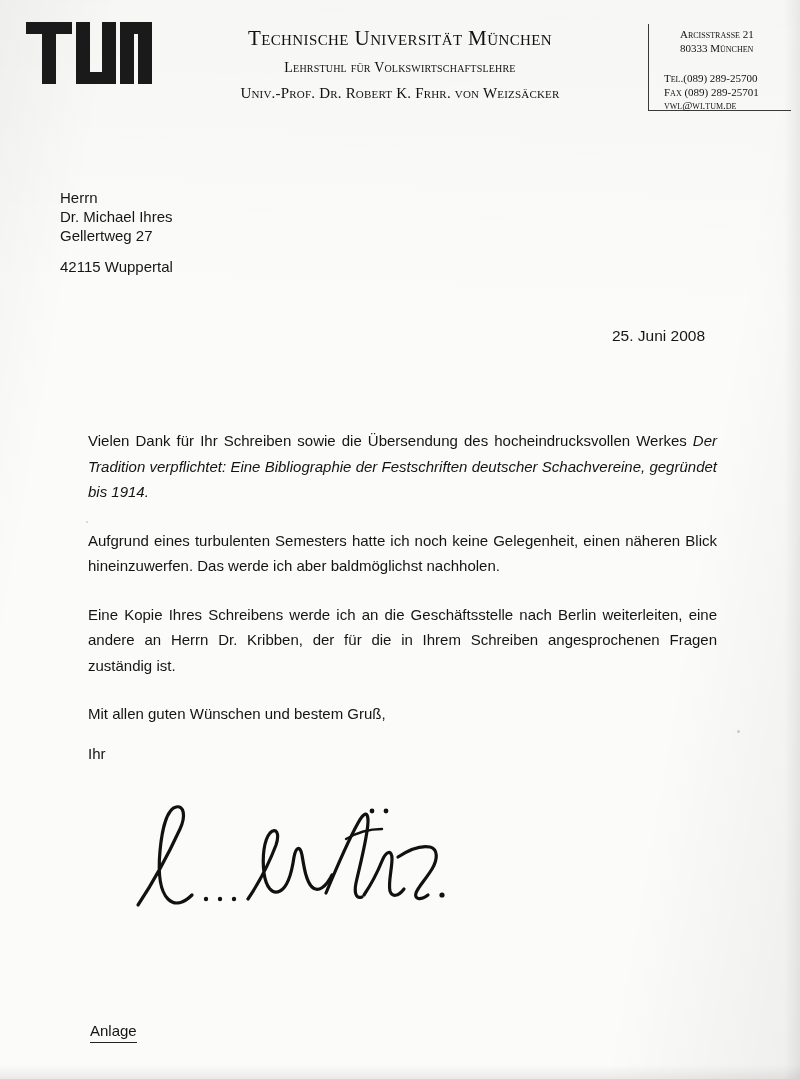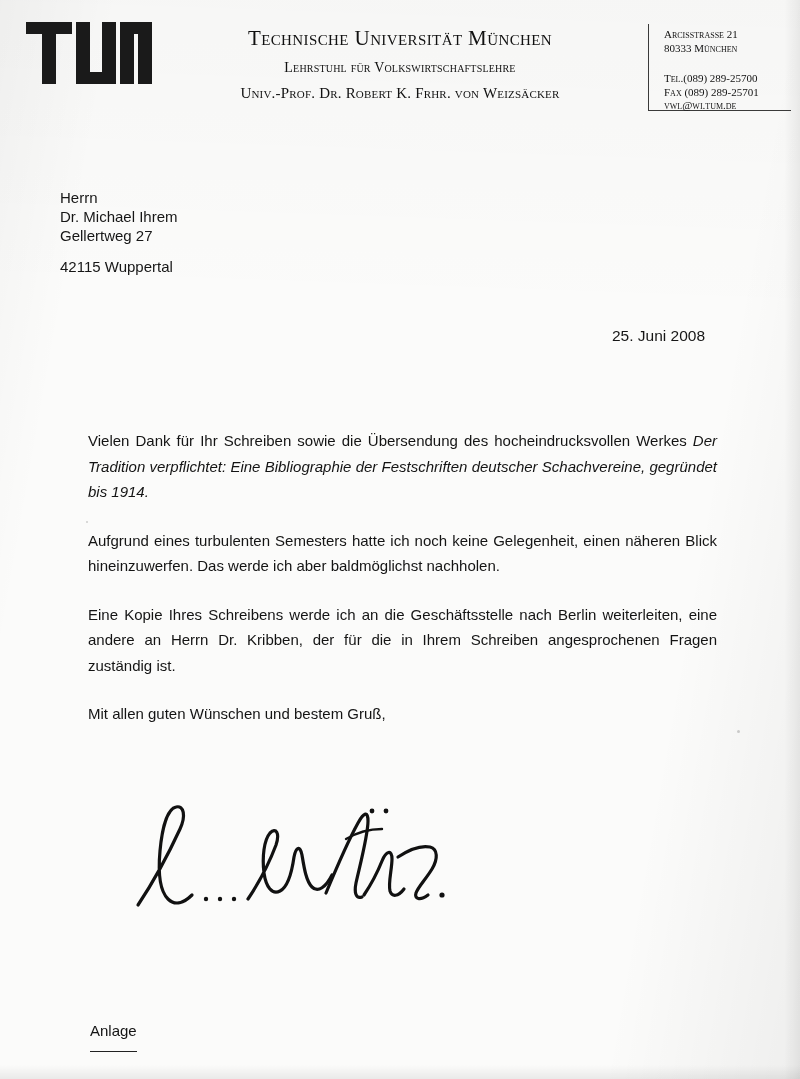--- a/index.html
+++ b/index.html
@@ -74,21 +74,21 @@
   #head-right {
     position: absolute;
     left: 664px;
     top: 28px;
     width: 125px;
     font-family: "Liberation Serif", serif;
     font-size: 11px;
     line-height: 13.5px;
     color: #111;
   }
-  #head-right .addr-block { margin-bottom: 17px; }
+  #head-right .addr-block { margin-bottom: 17px; margin-left: 16px; }
   #head-right .contact-block div { white-space: nowrap; }
 
   #head-rule {
     position: absolute;
     left: 648px;
     top: 24px;
     width: 1px;
     height: 86px;
     background: #3a3a3a;
   }
@@ -165,21 +165,21 @@
   
   #enclosure {
     position: absolute;
     left: 90px;
     top: 1022px;
     font-size: 15px;
     color: #141414;
   }
   #enclosure span {
     border-bottom: 1px solid #222;
-    padding-bottom: 12px;
+    padding-bottom: 3px;
   }
 
   
   .speck {
     position: absolute;
     background: rgba(0,0,0,0.18);
     border-radius: 50%;
   }
   #edge-shade-right {
     position: absolute;
@@ -235,37 +235,38 @@
       <div class="contact-block">
         <div class="smallcaps">Tel.(089) 289-25700</div>
         <div class="smallcaps">Fax (089) 289-25701</div>
         <div class="smallcaps">vwl@wi.tum.de</div>
       </div>
     </div>
   </div>
 
   <div id="recipient">
     <div>Herrn</div>
-    <div>Dr. Michael Ihrem</div>
+    <div>Dr. Michael Ihres</div>
     <div>Gellertweg 27</div>
     <div class="gap"></div>
     <div>42115 Wuppertal</div>
   </div>
 
   <div id="date">25. Juni 2008</div>
 
   <div id="body-text">
 
     <p><span>Vielen Dank für Ihr Schreiben sowie die Übersendung des hocheindrucksvollen Werkes </span><em>Der Tradition verpflichtet: Eine Bibliographie der Festschriften deutscher Schachvereine, gegründet bis 1914.</em></p>
 
     <p>Aufgrund eines turbulenten Semesters hatte ich noch keine Gelegenheit, einen näheren Blick hineinzuwerfen. Das werde ich aber baldmöglichst nachholen.</p>
 
     <p>Eine Kopie Ihres Schreibens werde ich an die Geschäftsstelle nach Berlin weiterleiten, eine andere an Herrn Dr. Kribben, der für die in Ihrem Schreiben angesprochenen Fragen zuständig ist.</p>
 
     <p class="closing">Mit allen guten Wünschen und bestem Gruß,</p>
+    <p class="yours">Ihr</p>
   </div>
 
   <div id="signature">
     <svg width="340" height="135" viewBox="0 0 340 135" xmlns="http://www.w3.org/2000/svg">
       <g fill="none" stroke="#111" stroke-linecap="round" stroke-linejoin="round">
 
         <path d="M18,110 C30,92 48,60 60,34 C66,21 64,10 56,12 C47,14 42,34 40,56 C38,78 40,96 48,104 C55,111 64,108 72,100" stroke-width="3.2"></path>
 
         <circle cx="86" cy="104" r="2.2" fill="#111" stroke="none"></circle>
         <circle cx="100" cy="104" r="2.2" fill="#111" stroke="none"></circle>

